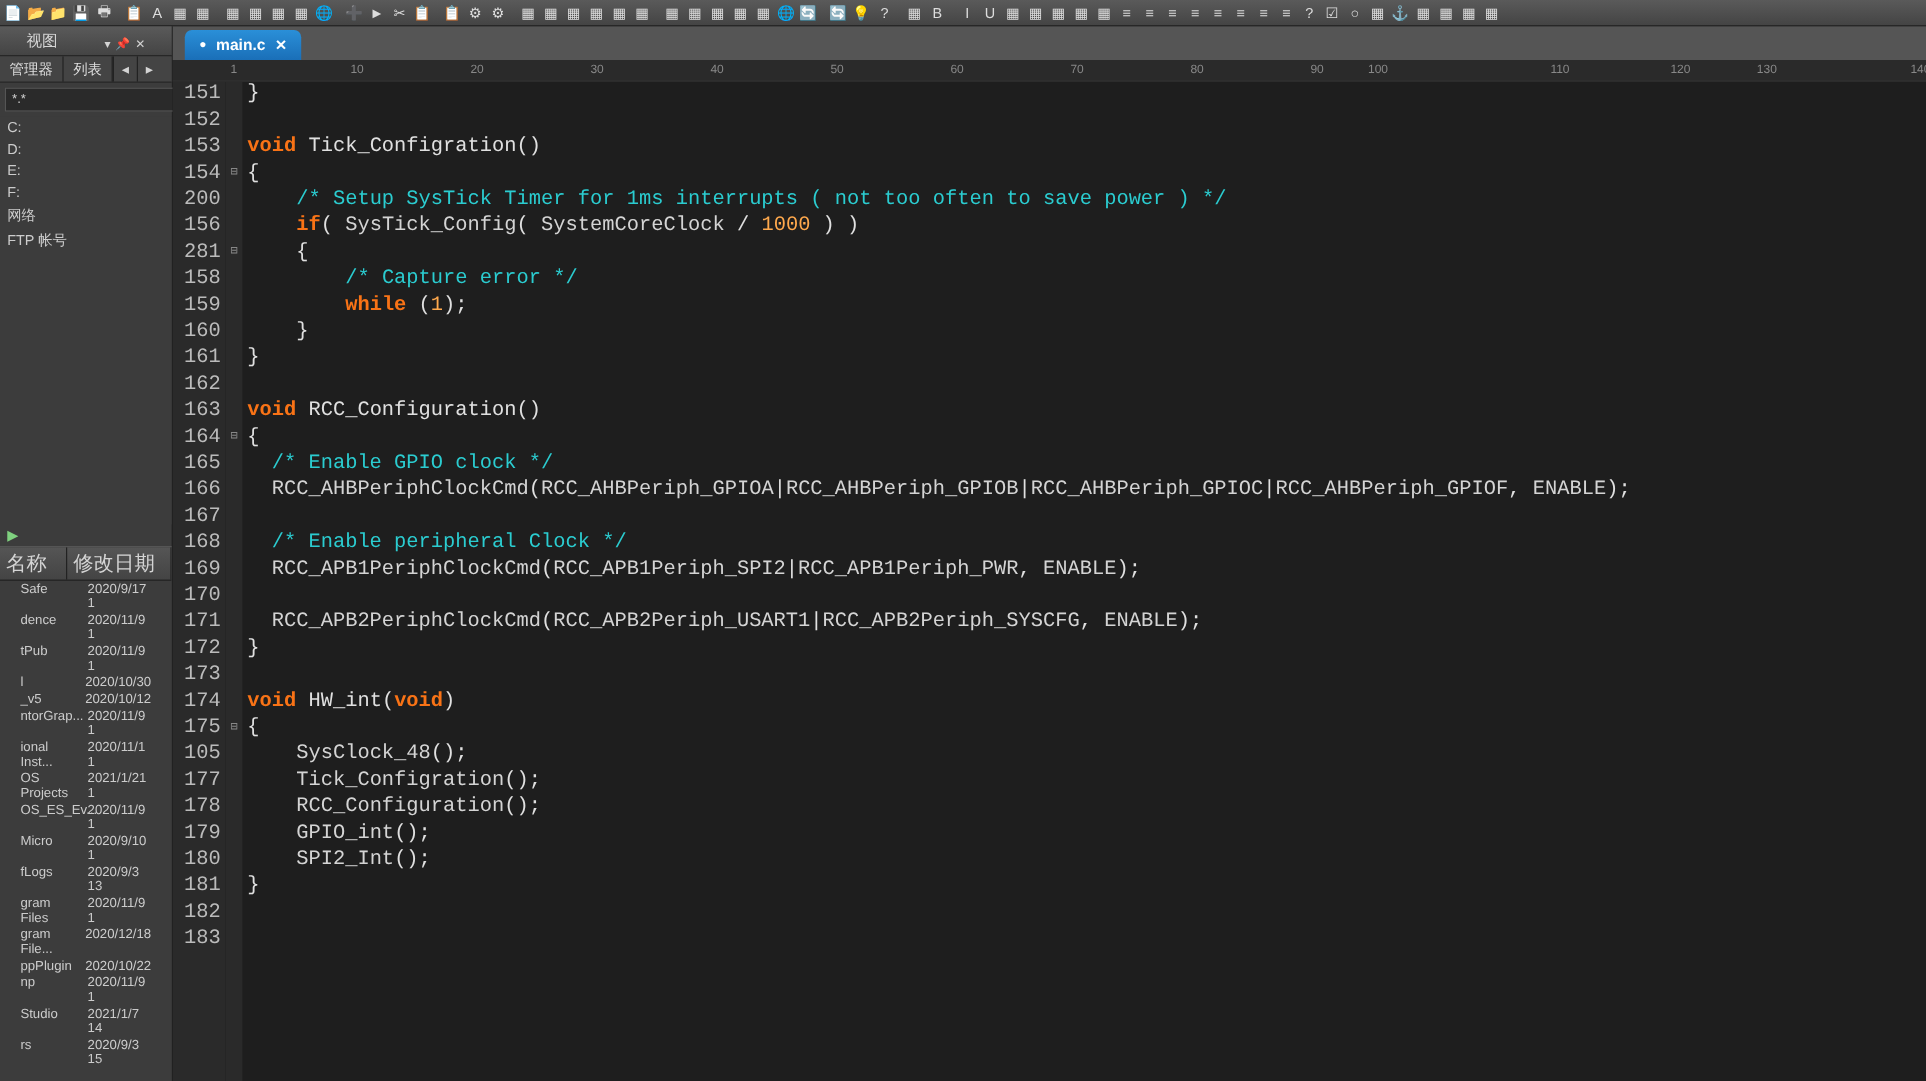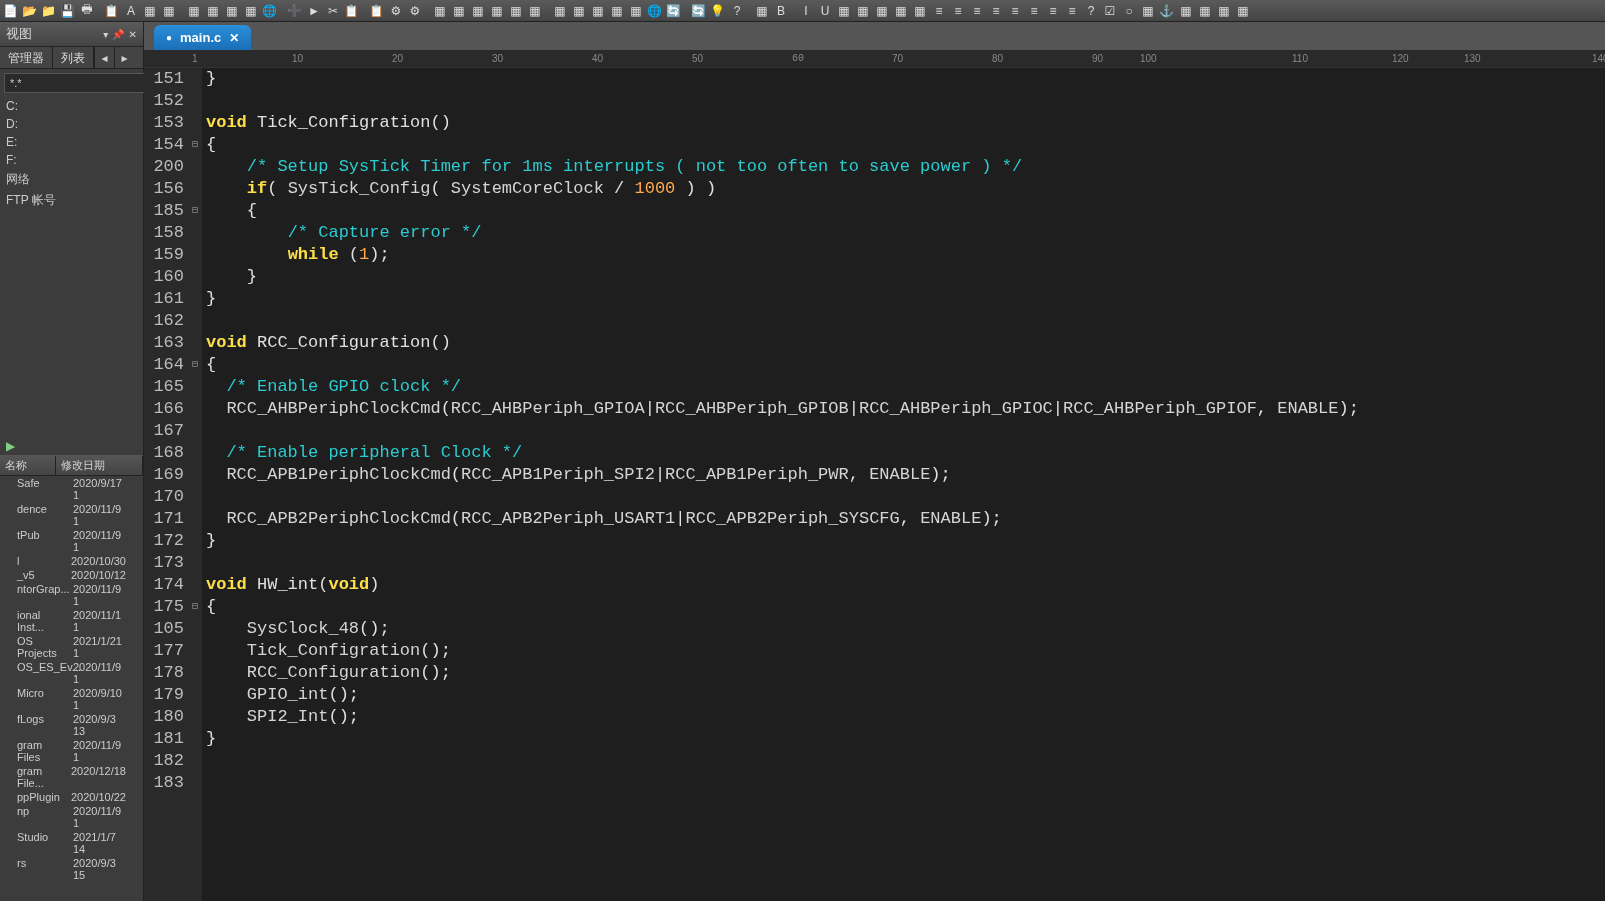--- a/index.html
+++ b/index.html
@@ -35,25 +35,25 @@
 .main-layout { display: flex; height: calc(100% - 22px); }
 .left-panel {
   width: 144px;
   background: #3c3c3c;
   display: flex;
   flex-direction: column;
   border-right: 1px solid #222;
 }
 .panel-header {
   background: linear-gradient(#5a5a5a, #444);
-  padding: 3px 6px;
+  padding: 3px 22px;
   font-size: 13px;
   display: flex;
   justify-content: space-between;
-  align-items: center;
+  align-items: flex-end;
   border-bottom: 1px solid #222;
 }
 .panel-header-controls { display: flex; gap: 4px; font-size: 10px; }
 .tabs-row {
   display: flex;
   height: 22px;
   background: #444;
   border-bottom: 1px solid #222;
 }
 .side-tab {
@@ -106,21 +106,21 @@
 .file-list {
   flex: 1;
   background: #3c3c3c;
   overflow-y: auto;
   border-top: 1px solid #555;
 }
 .file-list-header {
   display: flex;
   background: linear-gradient(#555, #444);
   border-bottom: 1px solid #222;
-  font-size: 11px;
+  font-size: 17px;
   position: sticky;
   top: 0;
 }
 .file-list-header > div {
   padding: 2px 5px;
   border-right: 1px solid #222;
 }
 .col-name { width: 56px; }
 .col-date { flex: 1; }
 .file-row {
@@ -193,21 +193,21 @@
   font-size: 10px;
   text-align: center;
   user-select: none;
 }
 .code-lines {
   flex: 1;
   white-space: pre;
   color: #d4d4d4;
   padding-left: 4px;
 }
-.tk-keyword { color: #fde047; font-weight: bold; }
+.tk-keyword { color: #f97316; font-weight: bold; }
 .tk-func { color: #e0e0e0; }
 .tk-comment { color: #2bccd0; }
 .tk-num { color: #ffa94d; }
 .tk-brace { color: #e0e0e0; }
 .tk-paren { color: #e0e0e0; }
 .tk-op { color: #e0e0e0; }
 .tk-ident { color: #d4d4d4; }
 .line-num { display: block; height: 22px; }
 .fold-cell { display: block; height: 22px; }
 .code-line { display: block; height: 22px; }
@@ -408,39 +408,39 @@
         <span class="tab-close">✕</span>
       </div>
     </div>
     <div class="ruler" id="ruler">
         <span class="ruler-mark" style="left: 48px;">1</span>
         <span class="ruler-mark" style="left: 148px;">10</span>
         <span class="ruler-mark" style="left: 248px;">20</span>
         <span class="ruler-mark" style="left: 348px;">30</span>
         <span class="ruler-mark" style="left: 448px;">40</span>
         <span class="ruler-mark" style="left: 548px;">50</span>
-        <span class="ruler-mark" style="left: 648px; font-family: Liberation Mono, monospace;">60</span>
+        <span class="ruler-mark" style="left: 648px;">60</span>
         <span class="ruler-mark" style="left: 748px;">70</span>
         <span class="ruler-mark" style="left: 848px;">80</span>
         <span class="ruler-mark" style="left: 948px;">90</span>
         <span class="ruler-mark" style="left: 996px;">100</span>
         <span class="ruler-mark" style="left: 1148px;">110</span>
         <span class="ruler-mark" style="left: 1248px;">120</span>
         <span class="ruler-mark" style="left: 1320px;">130</span>
         <span class="ruler-mark" style="left: 1448px;">140</span>
       </div>
     <div class="code-container">
       <div class="gutter" id="gutter">
           <span class="line-num">151</span>
           <span class="line-num">152</span>
           <span class="line-num">153</span>
           <span class="line-num">154</span>
           <span class="line-num">200</span>
           <span class="line-num">156</span>
-          <span class="line-num">185</span>
+          <span class="line-num">281</span>
           <span class="line-num">158</span>
           <span class="line-num">159</span>
           <span class="line-num">160</span>
           <span class="line-num">161</span>
           <span class="line-num">162</span>
           <span class="line-num">163</span>
           <span class="line-num">164</span>
           <span class="line-num">165</span>
           <span class="line-num">166</span>
           <span class="line-num">167</span>

